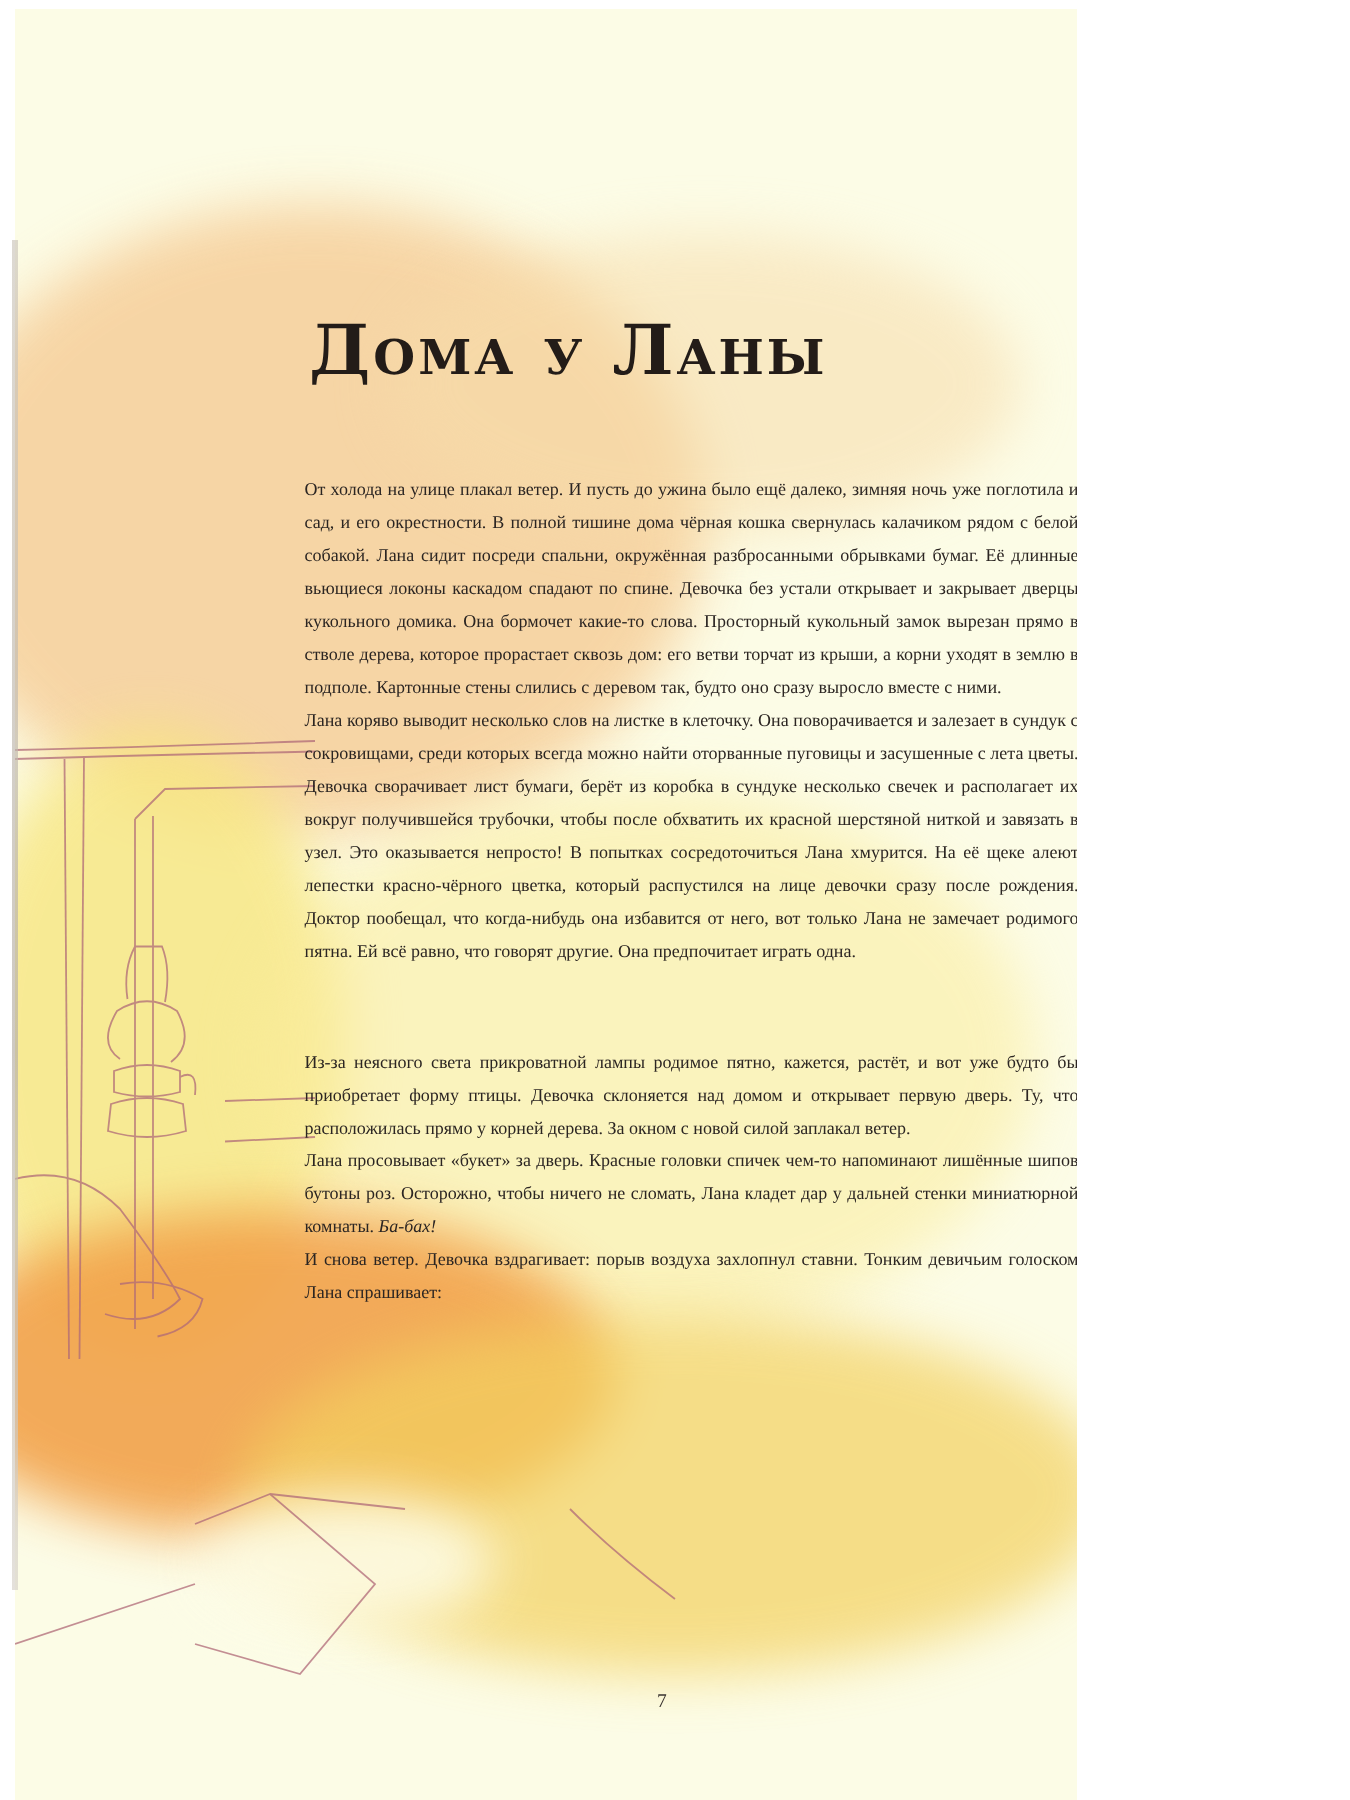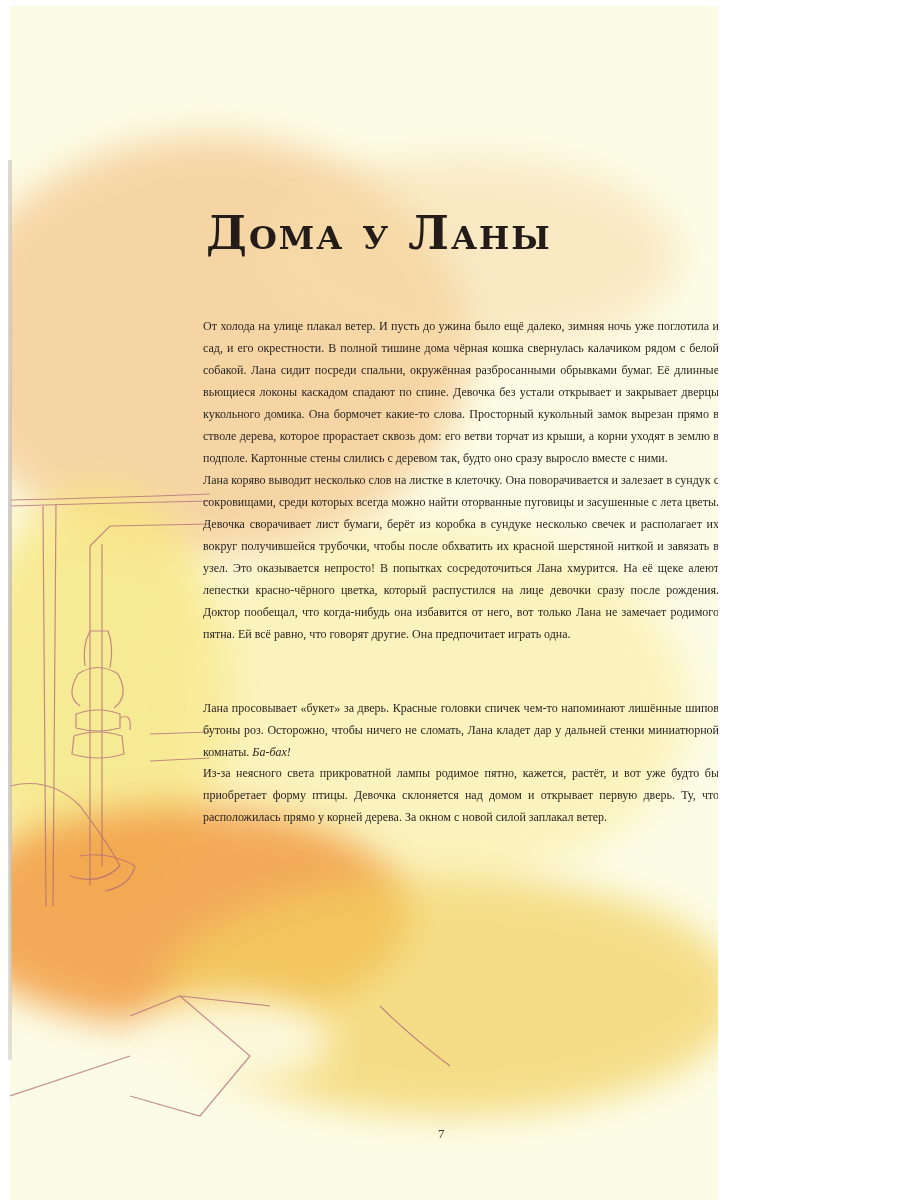--- a/index.html
+++ b/index.html
@@ -94,20 +94,21 @@
   </svg>
 
   <h1 class="title">Дома у Ланы</h1>
 
   <div class="body-text p1">
     <p>От холода на улице плакал ветер. И пусть до ужина было ещё далеко, зимняя ночь уже поглотила и сад, и его окрестности. В полной тишине дома чёрная кошка свернулась калачиком рядом с белой собакой. Лана сидит посреди спальни, окружённая разбросанными обрывками бумаг. Её длинные вьющиеся локоны каскадом спадают по спине. Девочка без устали открывает и закрывает дверцы кукольного домика. Она бормочет какие-то слова. Просторный кукольный замок вырезан прямо в стволе дерева, которое прорастает сквозь дом: его ветви торчат из крыши, а корни уходят в землю в подполе. Картонные стены слились с деревом так, будто оно сразу выросло вместе с ними.</p>
     <p>Лана коряво выводит несколько слов на листке в клеточку. Она поворачивается и залезает в сундук с сокровищами, среди которых всегда можно найти оторванные пуговицы и засушенные с лета цветы. Девочка сворачивает лист бумаги, берёт из коробка в сундуке несколько свечек и располагает их вокруг получившейся трубочки, чтобы после обхватить их красной шерстяной ниткой и завязать в узел. Это оказывается непросто! В попытках сосредоточиться Лана хмурится. На её щеке алеют лепестки красно-чёрного цветка, который распустился на лице девочки сразу после рождения. Доктор пообещал, что когда-нибудь она избавится от него, вот только Лана не замечает родимого пятна. Ей всё равно, что говорят другие. Она предпочитает играть одна.</p>
   </div>
 
   <div class="body-text p2">
+    <p>Из-за неясного света прикроватной лампы родимое пятно, кажется, растёт, и вот уже будто бы приобретает форму птицы. Девочка склоняется над домом и открывает первую дверь. Ту, что расположилась прямо у корней дерева. За окном с новой силой заплакал ветер.</p>
     <p><span>Лана просовывает «букет» за дверь. Красные головки спичек чем-то напоминают лишённые шипов бутоны роз. Осторожно, чтобы ничего не сломать, Лана кладет дар у дальней стенки миниатюрной комнаты.</span> <em>Ба-бах!</em></p>
-    <p>Из-за неясного света прикроватной лампы родимое пятно, кажется, растёт, и вот уже будто бы приобретает форму птицы. Девочка склоняется над домом и открывает первую дверь. Ту, что расположилась прямо у корней дерева. За окном с новой силой заплакал ветер.</p>
+    <p style="text-align:justify;">И снова ветер. Девочка вздрагивает: порыв воздуха захлопнул ставни. Тонким девичьим голоском Лана спрашивает:</p>
   </div>
 
   <div class="page-num">7</div>
 </div>
 
 <div class="edge-shadow"></div>
 
 </body></html>

